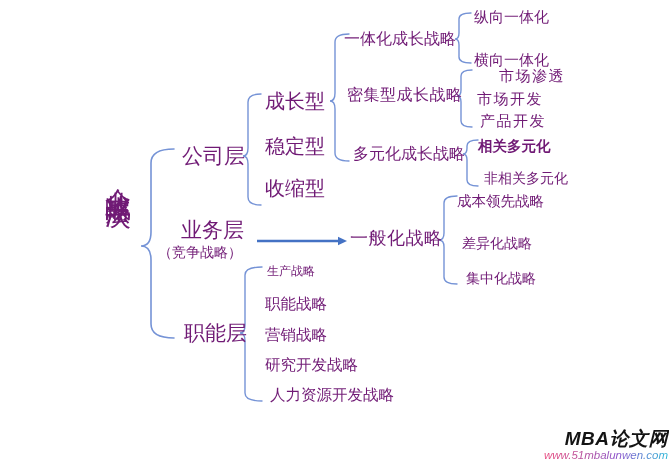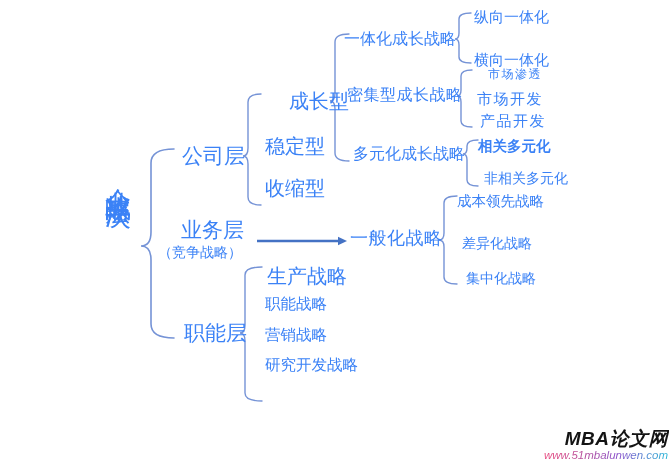--- a/index.html
+++ b/index.html
@@ -7,21 +7,21 @@
     position:relative;
     width:669px;height:465px;
     background:#ffffff;
     overflow:hidden;
     font-family:"Liberation Serif","DejaVu Serif",serif;
   }
   #diagram-lines{position:absolute;left:0;top:0;}
   .lbl{
     position:absolute;
     white-space:nowrap;
-    color:#3b82f6;
+    color:#701a75;
     line-height:1.1;
     font-family:"Liberation Serif","DejaVu Serif",serif;
   }
   .vert{
     writing-mode:vertical-rl;
     text-orientation:upright;
     letter-spacing:3px;
   }
   .caption{
     position:absolute;
@@ -70,45 +70,46 @@
       <polygon points="338,236.8 347,241 338,245.2" fill="#4472c4"></polygon>
     </svg>
 
   <div class="lbl vert" style="left:103px;top:168px;font-size:26px;">企业战略层次</div>
 
   <div class="lbl" style="left:182px;top:145px;font-size:21px;">公司层</div>
   <div class="lbl" style="left:181px;top:219px;font-size:21px;">业务层</div>
   <div class="lbl" style="left:158px;top:245px;font-size:14px;">（竞争战略）</div>
   <div class="lbl" style="left:184px;top:322px;font-size:21px;">职能层</div>
 
-  <div class="lbl" style="left:265px;top:90px;font-size:20px;margin-left:24px;">成长型</div>
+  <div class="lbl" style="left:265px;top:90px;font-size:20px;">成长型</div>
   <div class="lbl" style="left:265px;top:135px;font-size:20px;">稳定型</div>
   <div class="lbl" style="left:344px;top:30px;font-size:16px;">一体化成长战略</div>
 
   <div class="lbl" style="left:265px;top:177px;font-size:20px;">收缩型</div>
   <div class="lbl" style="left:347px;top:86px;font-size:16px;letter-spacing:0.5px;">密集型成长战略</div>
   <div class="lbl" style="left:353px;top:145px;font-size:16px;">多元化成长战略</div>
 
   <div class="lbl" style="left:474px;top:9px;font-size:15px;">纵向一体化</div>
   <div class="lbl" style="left:474px;top:52px;font-size:15px;">横向一体化</div>
-  <div class="lbl" style="left:488px;top:68px;font-size:12px;letter-spacing:1.5px;">市场渗透</div>
+  <div class="lbl" style="left:499px;top:68px;font-size:15px;letter-spacing:1.5px;">市场渗透</div>
   <div class="lbl" style="left:477px;top:91px;font-size:15px;letter-spacing:1.5px;">市场开发</div>
   <div class="lbl" style="left:480px;top:113px;font-size:15px;letter-spacing:1.5px;">产品开发</div>
   <div class="lbl" style="left:478px;top:139px;font-size:14.5px;font-weight:bold;">相关多元化</div>
   <div class="lbl" style="left:484px;top:171px;font-size:14px;">非相关多元化</div>
 
   <div class="lbl" style="left:350px;top:229px;font-size:18px;letter-spacing:0.5px;">一般化战略</div>
   <div class="lbl" style="left:457px;top:194px;font-size:14.5px;">成本领先战略</div>
   <div class="lbl" style="left:462px;top:236px;font-size:14px;">差异化战略</div>
   <div class="lbl" style="left:466px;top:271px;font-size:14px;">集中化战略</div>
 
-  <div class="lbl" style="left:267px;top:265px;font-size:20px;">生产战略</div>
+  <div class="lbl" style="left:267px;top:265px;font-size:12px;">生产战略</div>
   <div class="lbl" style="left:265px;top:295px;font-size:15.5px;">职能战略</div>
   <div class="lbl" style="left:265px;top:326px;font-size:15.5px;">营销战略</div>
   <div class="lbl" style="left:265px;top:356px;font-size:15.5px;text-align:right;">研究开发战略</div>
+  <div class="lbl" style="left:270px;top:386px;font-size:15.5px;">人力资源开发战略</div>
 
 
   <div class="watermark">
     <div class="wm-site" style="color: rgb(20, 20, 20);">MBA论文网</div>
     <div class="wm-url">www.51mbalunwen.com</div>
   </div>
 
 </div>
 
 </body></html>

